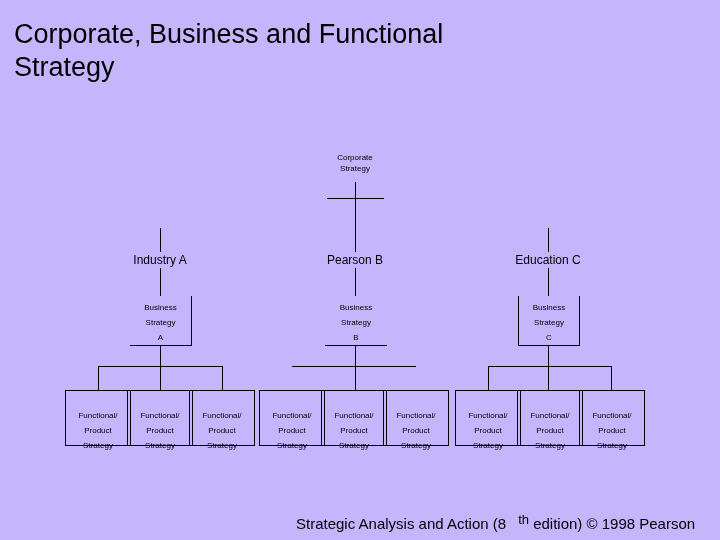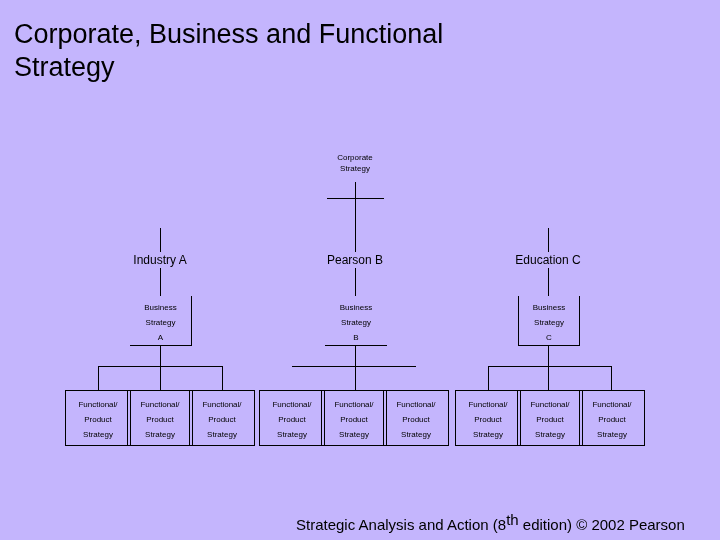--- a/index.html
+++ b/index.html
@@ -95,21 +95,21 @@
   
   .func-box {
     position: absolute;
     width: 66px;
     height: 56px;
     border: 1px solid #000000;
     box-sizing: border-box;
     font-size: 8px;
     line-height: 15px;
     text-align: center;
-    padding-top: 6px;
+    padding-top: 17px;
     color: #000000;
     white-space: pre-line;
   }
 
   
   .vline {
     position: absolute;
     width: 1px;
     background: #000000;
   }
@@ -129,22 +129,23 @@
     line-height: 22px;
     text-align: left;
     color: #000000;
   }
   #footer .line2 {
     display: block;
     text-align: right;
     padding-right: 6px;
   }
   sup {
-    font-size: 15px;
+    font-size: 13px;
     vertical-align: 5px;
+    margin-left: 12px;
   }
 </style>
 </head>
 <body>
 
 <div id="slide">
 
   <div id="slide-title">Corporate, Business and Functional
 Strategy</div>
 
@@ -221,17 +222,17 @@
     <div class="func-box" style="left:517px; top:390px;">Functional/
 Product
 Strategy</div>
     <div class="func-box" style="left:579px; top:390px;">Functional/
 Product
 Strategy</div>
 
   </div>
 
   <div id="footer">
-    <span>Strategic Analysis and Action (8</span><sup>th</sup><span> edition) © 2002 Pearson</span>
+    <span>Strategic Analysis and Action (8</span><sup>th</sup><span> edition) © 1998 Pearson</span>
     <span class="line2">Education Canada</span>
   </div>
 
 </div>
 
 </body></html>

